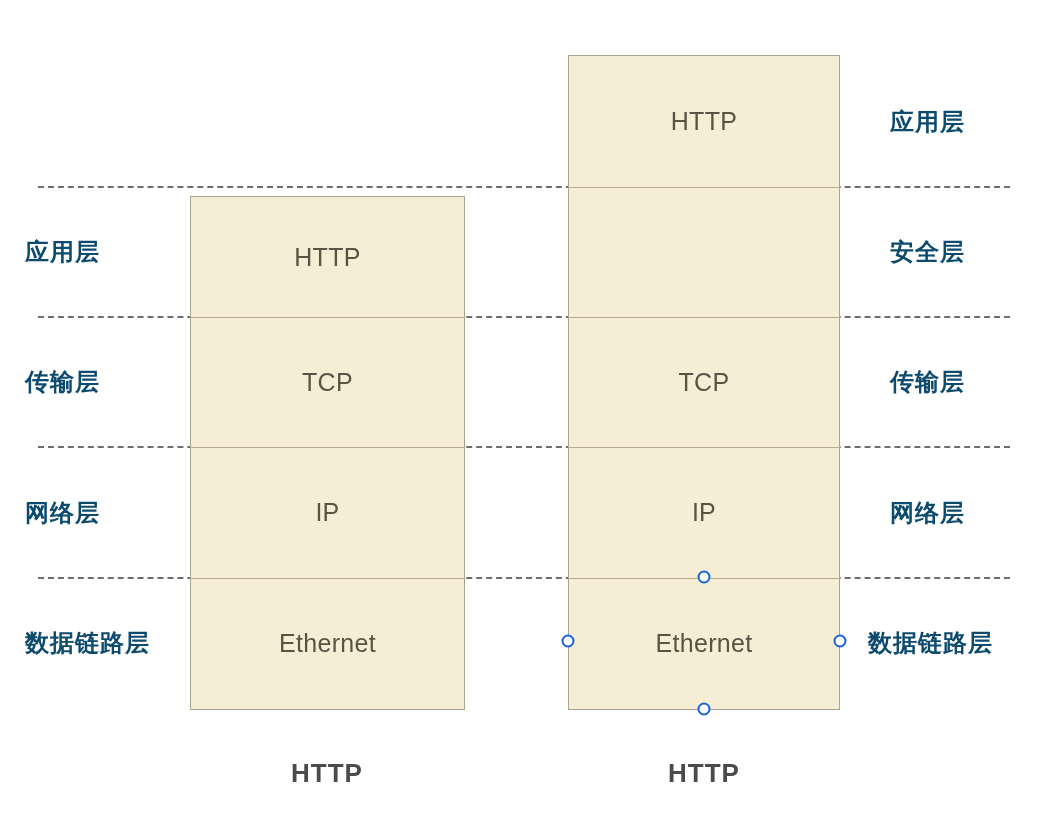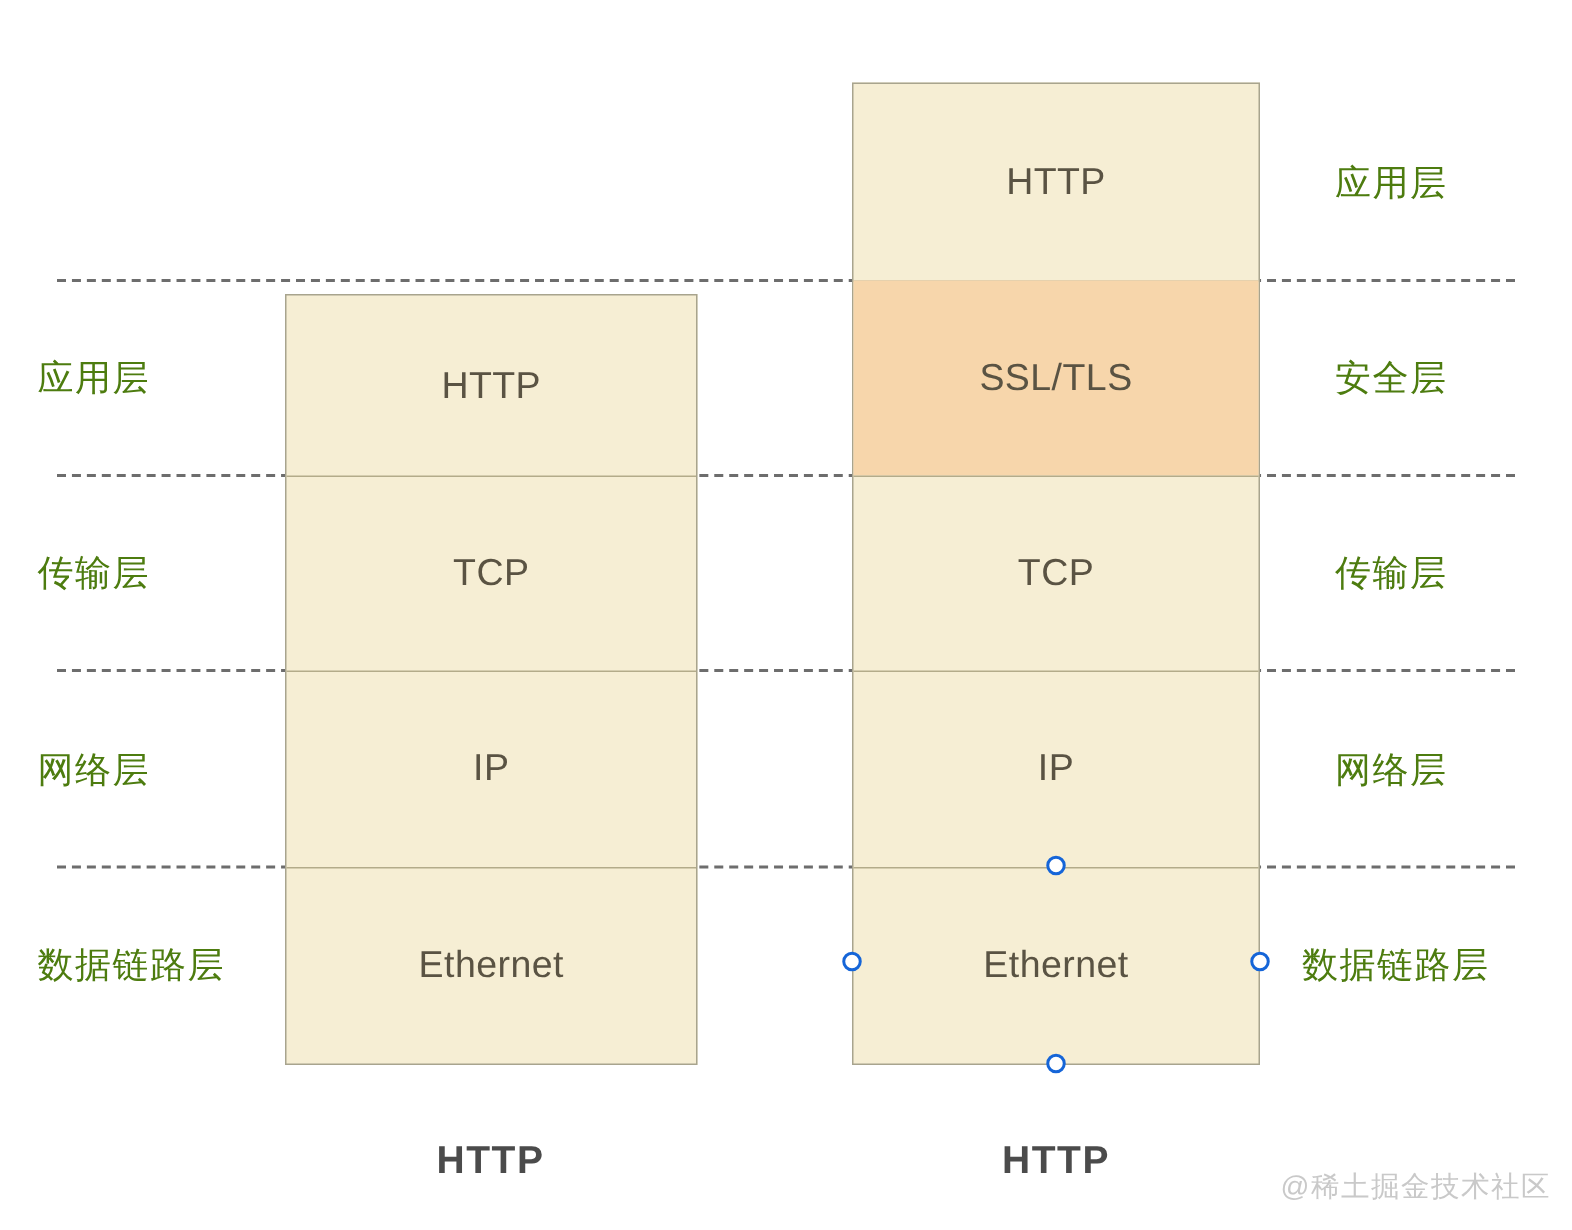--- a/index.html
+++ b/index.html
@@ -53,23 +53,23 @@
     position: absolute;
     left: 0;
     right: 0;
     height: 0;
     border-top: 1px solid #b3ab8a;
   }
 
   
   .side-label {
     position: absolute;
-    color: #4d7c0f;
+    color: #0c4a6e;
     font-size: 24px;
-    font-weight: normal;
+    font-weight: bold;
     white-space: nowrap;
     letter-spacing: 1px;
   }
   .side-label.left  { left: 25px; }
   .side-label.right { left: 890px; }
   .side-label.right.wide { left: 868px; }
 
   
   .caption {
     position: absolute;
@@ -137,35 +137,33 @@
     <div class="layer" style="top:250px; height:131px;">IP</div>
     <div class="layer-sep" style="top:381px;"></div>
 
     <div class="layer" style="top:381px; height:131px;">Ethernet</div>
   </div>
 
   <div class="stack" style="left:568px; top:55px; width:272px; height:655px;">
     <div class="layer" style="top:0px; height:131px;">HTTP</div>
     <div class="layer-sep" style="top:131px;"></div>
 
-    <div class="layer secure" style="top:131px; height:130px;">SSL/TLS</div>
     <div class="layer-sep" style="top:261px;"></div>
 
     <div class="layer" style="top:261px; height:130px;">TCP</div>
     <div class="layer-sep" style="top:391px;"></div>
 
     <div class="layer" style="top:391px; height:131px;">IP</div>
     <div class="layer-sep" style="top:522px;"></div>
 
     <div class="layer" style="top:522px; height:131px;">Ethernet</div>
   </div>
 
   <div class="handle" style="left:704px; top:577px;"></div>
   <div class="handle" style="left:568px; top:641px;"></div>
   <div class="handle" style="left:840px; top:641px;"></div>
   <div class="handle" style="left:704px; top:709px;"></div>
 
   <div class="caption" style="left:327px;">HTTP</div>
   <div class="caption" style="left:704px;">HTTP</div>
 
-  <div class="watermark">@稀土掘金技术社区</div>
 
 </div>
 
 </body></html>

